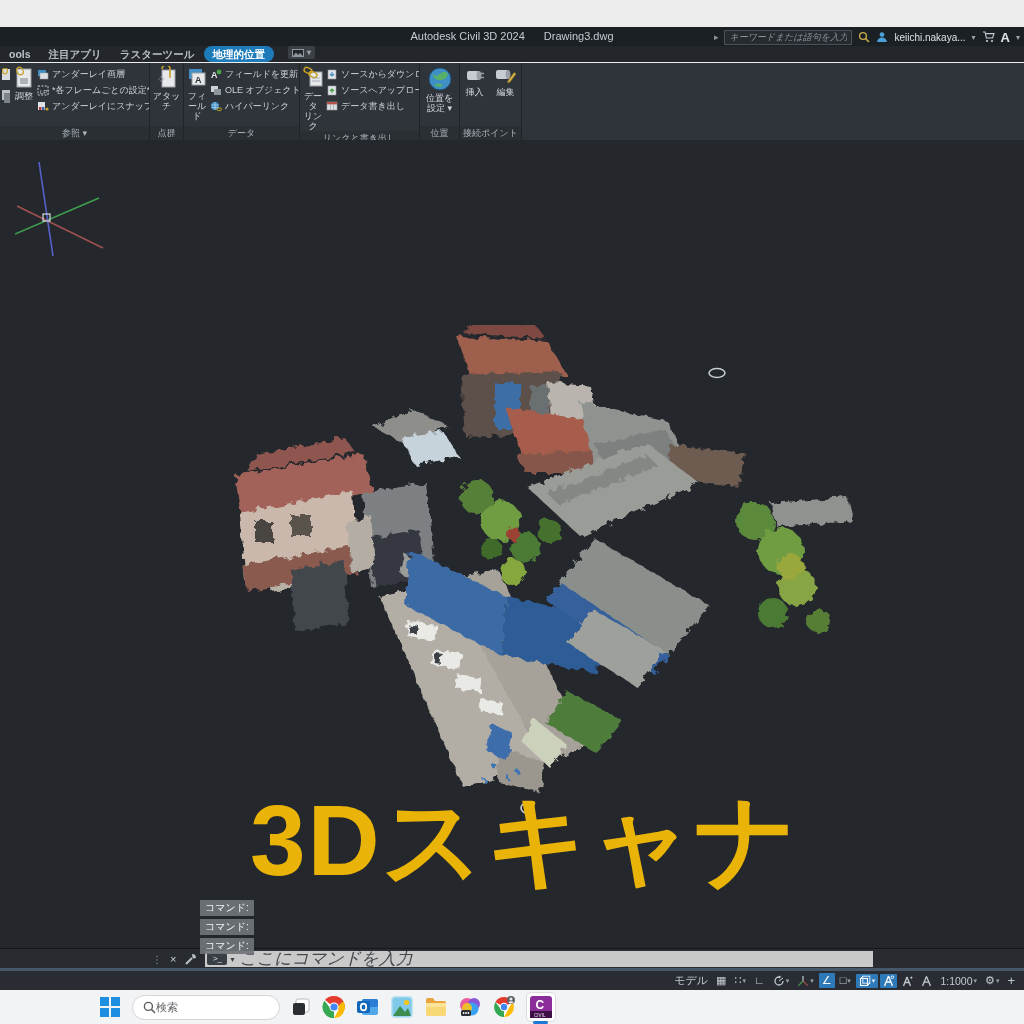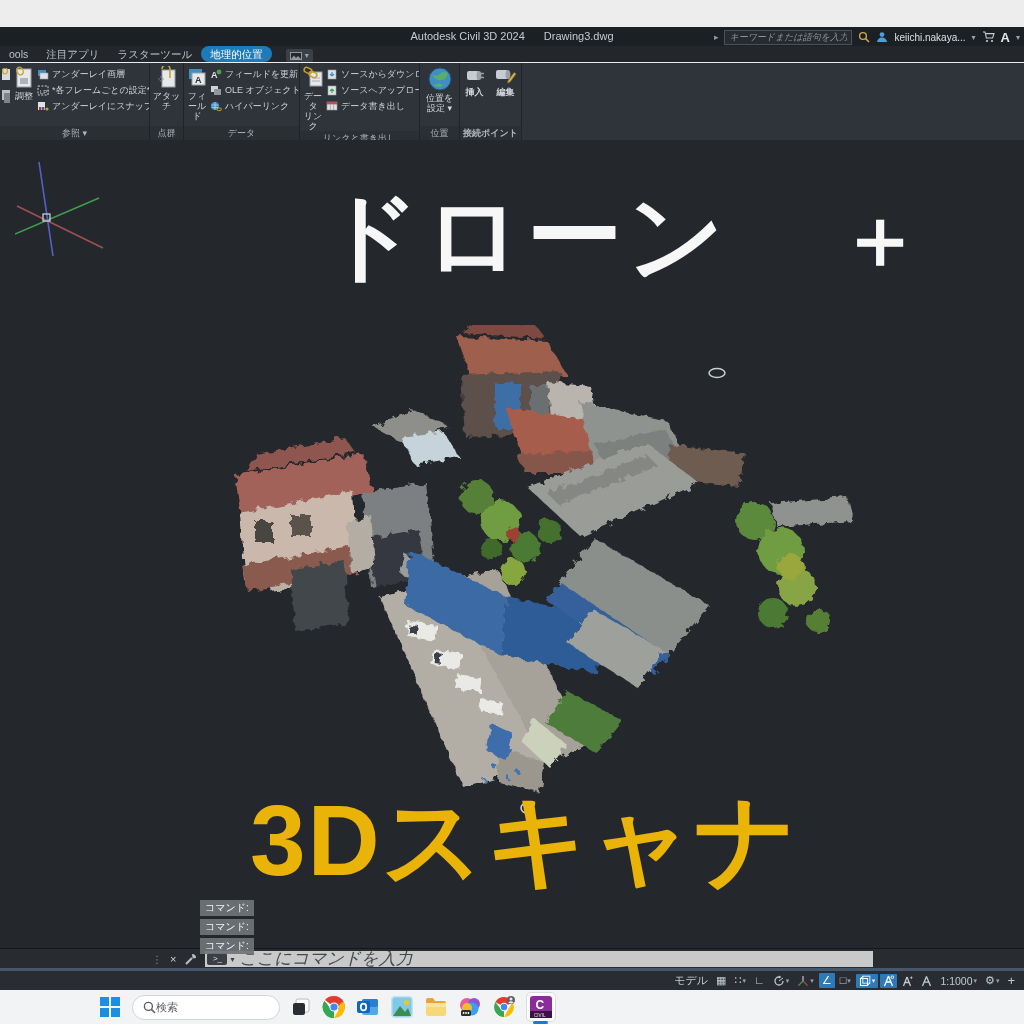--- a/index.html
+++ b/index.html
@@ -13,21 +13,21 @@
   .title-center span{margin:0 8px;}
   .tb-right{position:absolute;right:4px;top:1px;display:flex;align-items:center;gap:6px;height:18px;}
   .tb-search{width:118px;height:13px;background:#262b30;border:1px solid #4a5158;color:#9aa1a8;
              font-size:9px;font-style:italic;padding:0 4px;}
   .tb-search::placeholder{color:#8b939b;font-style:italic;}
   .tb-user{color:#dbe0e4;font-size:10px;}
   .dd{font-size:8px;color:#9aa1a8;}
   .flyout{color:#8f979e;font-size:9px;}
 
   
-  .tabrow{top:46px;height:16px;background:#23272b;display:flex;align-items:flex-end;font-size:10.5px;color:#bac1c7;}
+  .tabrow{top:46px;height:16px;background:#23272b;display:flex;align-items:flex-start;font-size:10.5px;color:#bac1c7;font-weight:bold;}
   .tab{padding:1px 9px;height:14px;line-height:14px;}
   .tab.active{background:#1e7bba;color:#fff;border-radius:8px;}
   .tab-imgbtn{margin-left:14px;display:flex;align-items:center;gap:3px;background:#3a4046;border-radius:2px;
               padding:1px 4px;height:11px;}
 
   
   .ribbon{top:63px;height:77px;background:#2f343a;border-bottom:1px solid #14171a;display:flex;}
   .panel{display:flex;flex-direction:column;border-right:1px solid #202429;box-sizing:border-box;overflow:hidden;}
   .panel-body{flex:1;display:flex;align-items:flex-start;padding:3px 2px 0 2px;gap:2px;}
   .panel-foot{height:14px;text-align:center;font-size:9px;color:#aeb6bd;background:#2a2f34;line-height:14px;overflow:hidden;}
@@ -289,21 +289,21 @@
               <path d="M7,19 q4,-3 9,0 q-3,4 -9,0" fill="#57b06a"></path>
               <circle cx="13" cy="13" r="11" fill="none" stroke="#1f4e74" stroke-width="1"></circle>
             </svg>
           <span class="lbl">位置を
 設定 ▾</span>
         </div>
       </div>
       <div class="panel-foot">位置</div>
     </div>
 
-    <div class="panel" style="width:62px;font-weight:bold;">
+    <div class="panel" style="width:62px;">
       <div class="panel-body" style="justify-content:center;gap:6px;">
         <div class="bigbtn" style="width:24px;">
           <svg width="22" height="20" viewBox="0 0 22 20">
               <rect x="3" y="5" width="12" height="9" rx="2" fill="#c6ccd2"></rect>
               <ellipse cx="15" cy="9.5" rx="2.4" ry="4.5" fill="#9aa0a6"></ellipse>
               <path d="M17,7.5 h3 M17,11.5 h3" stroke="#9aa0a6" stroke-width="1.4"></path>
             </svg>
           <span class="lbl">挿入</span>
         </div>
         <div class="bigbtn" style="width:26px;">
@@ -420,24 +420,20 @@
         <circle cx="290" cy="456" r="2" fill="#3f74b4"></circle>
         <circle cx="322" cy="446" r="2" fill="#3f74b4"></circle>
       </g>
       <ellipse cx="522" cy="48" rx="8" ry="4.5" fill="none" stroke="#c9ced3" stroke-width="1.5"></ellipse>
     </svg>
 
     <svg class="ellipse2" width="16" height="14" viewBox="0 0 16 14">
       <ellipse cx="8" cy="7" rx="6" ry="5" fill="none" stroke="#c9ced3" stroke-width="1.6"></ellipse>
     </svg>
 
-    <div class="overlay1">
-      <span>ドローン</span>
-      <span class="plus">＋</span>
-    </div>
     <div class="overlay2">
       <span>3Dスキャナ</span>
     </div>
 
     <div class="cmdhist">
       <div>コマンド:</div>
       <div>コマンド:</div>
       <div>コマンド:</div>
     </div>
   </div>

